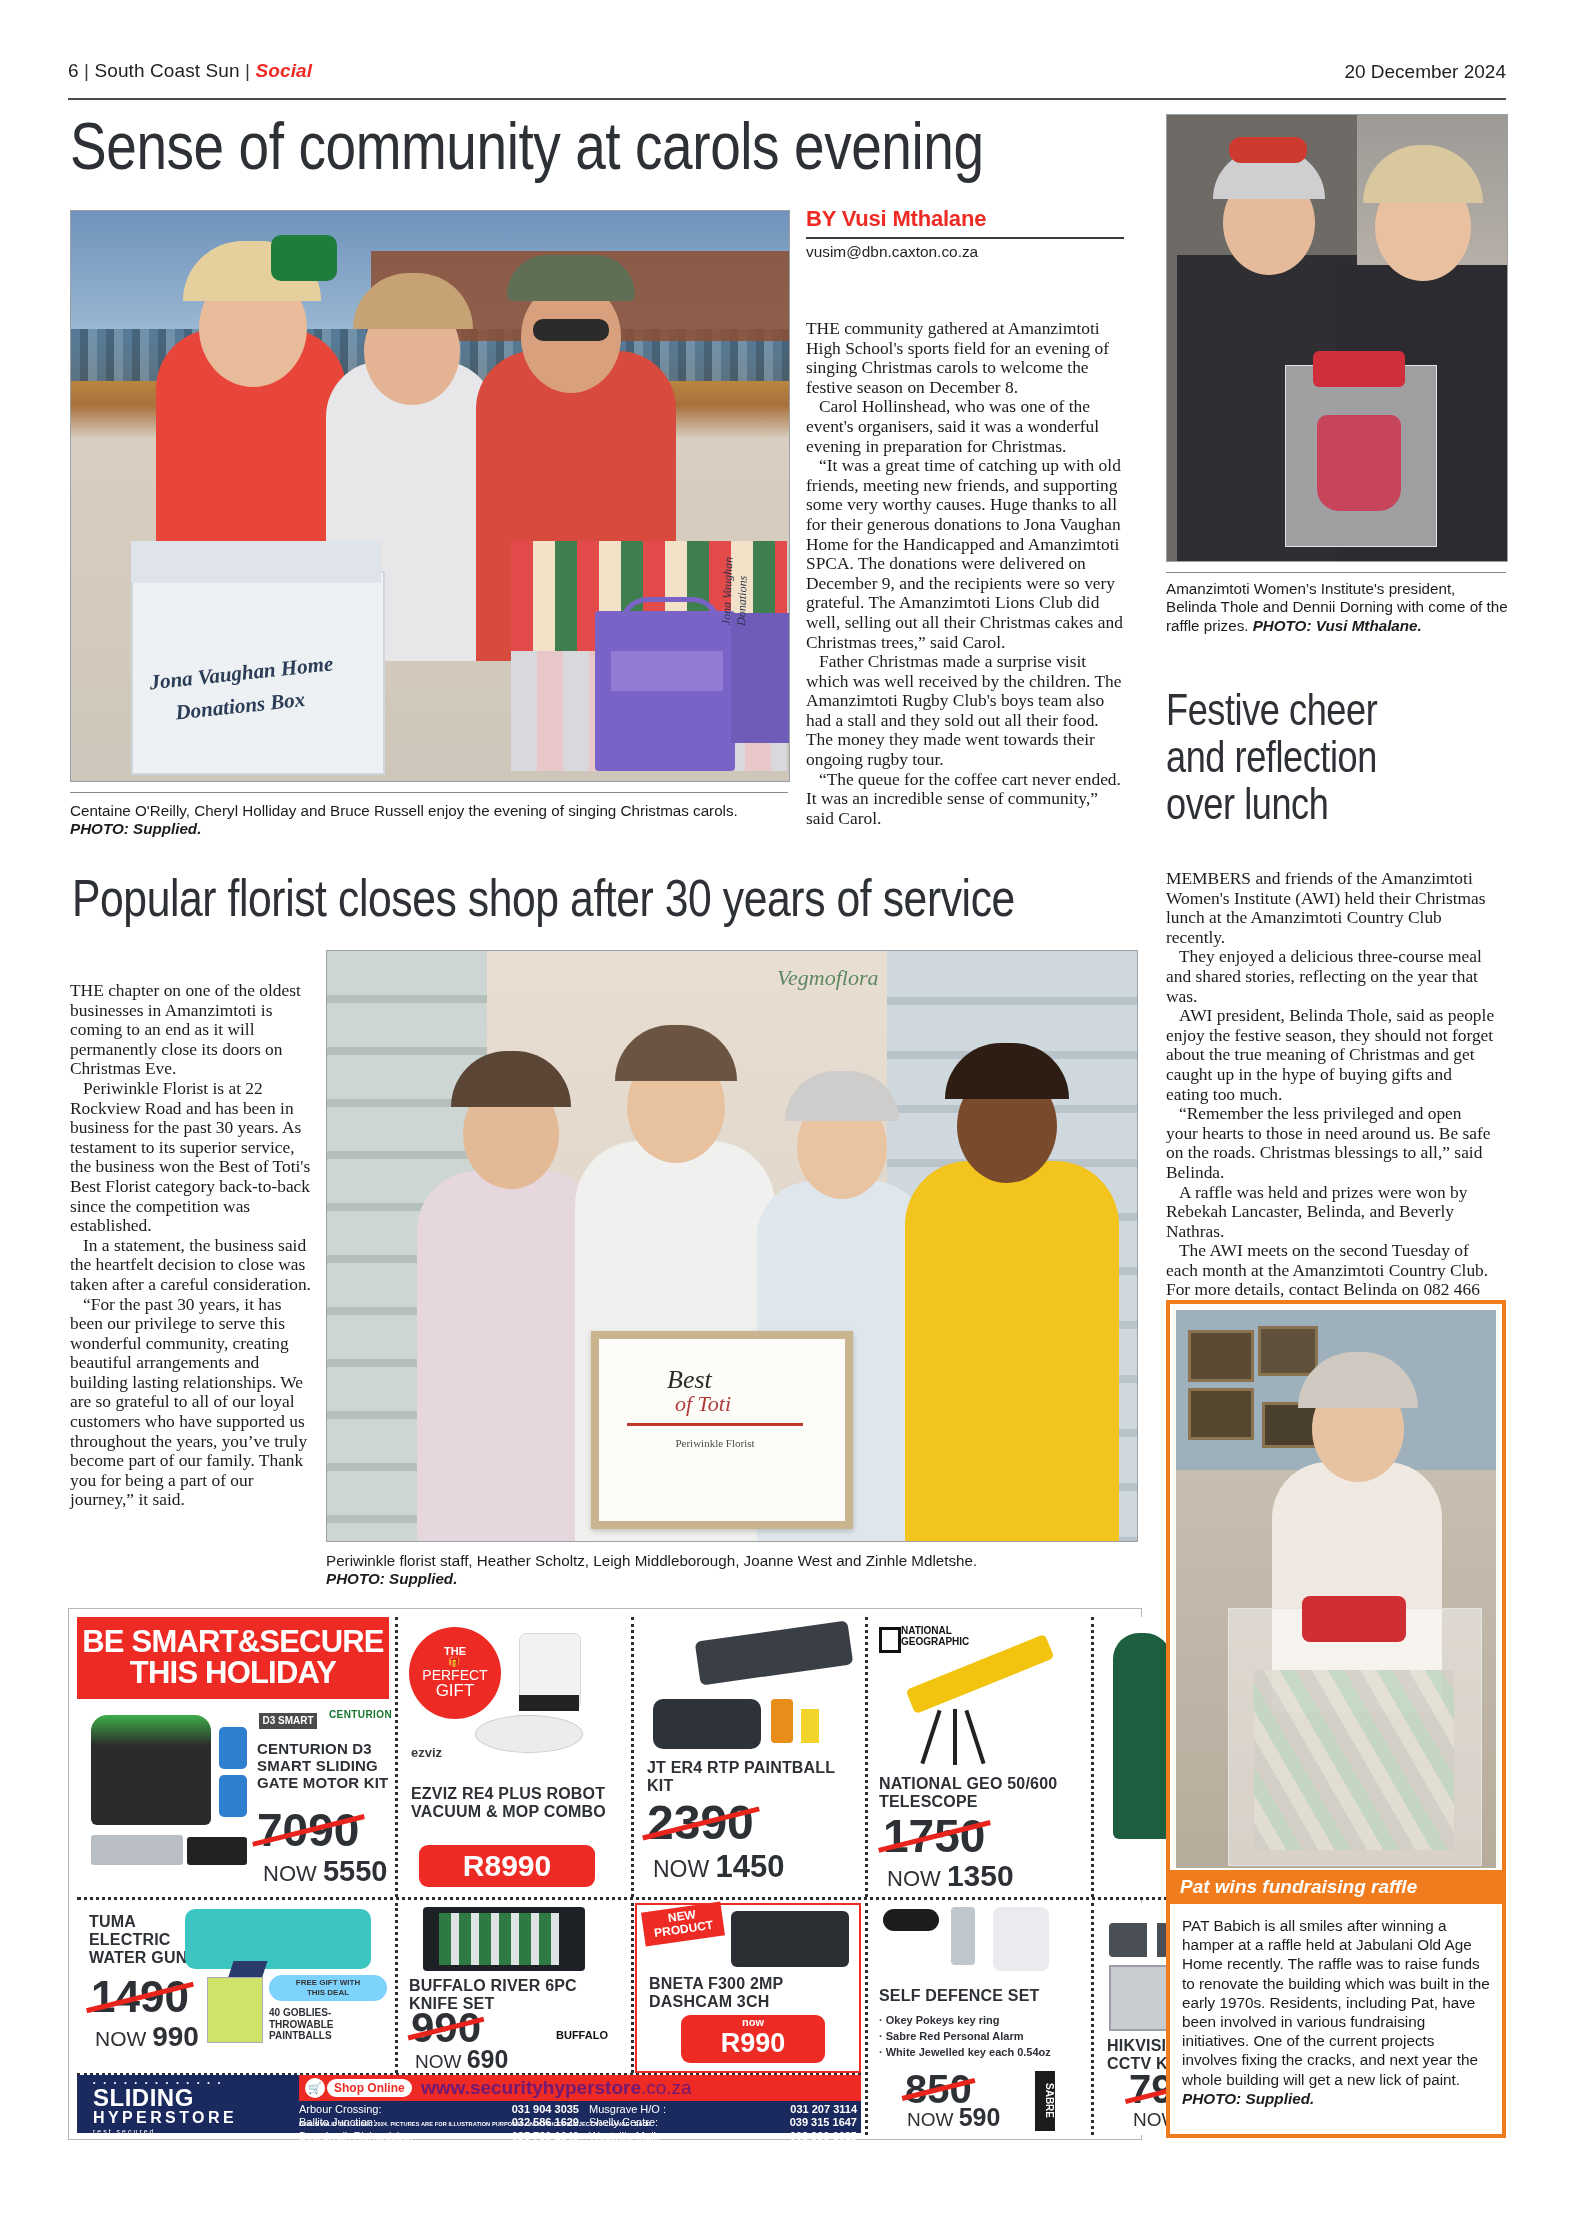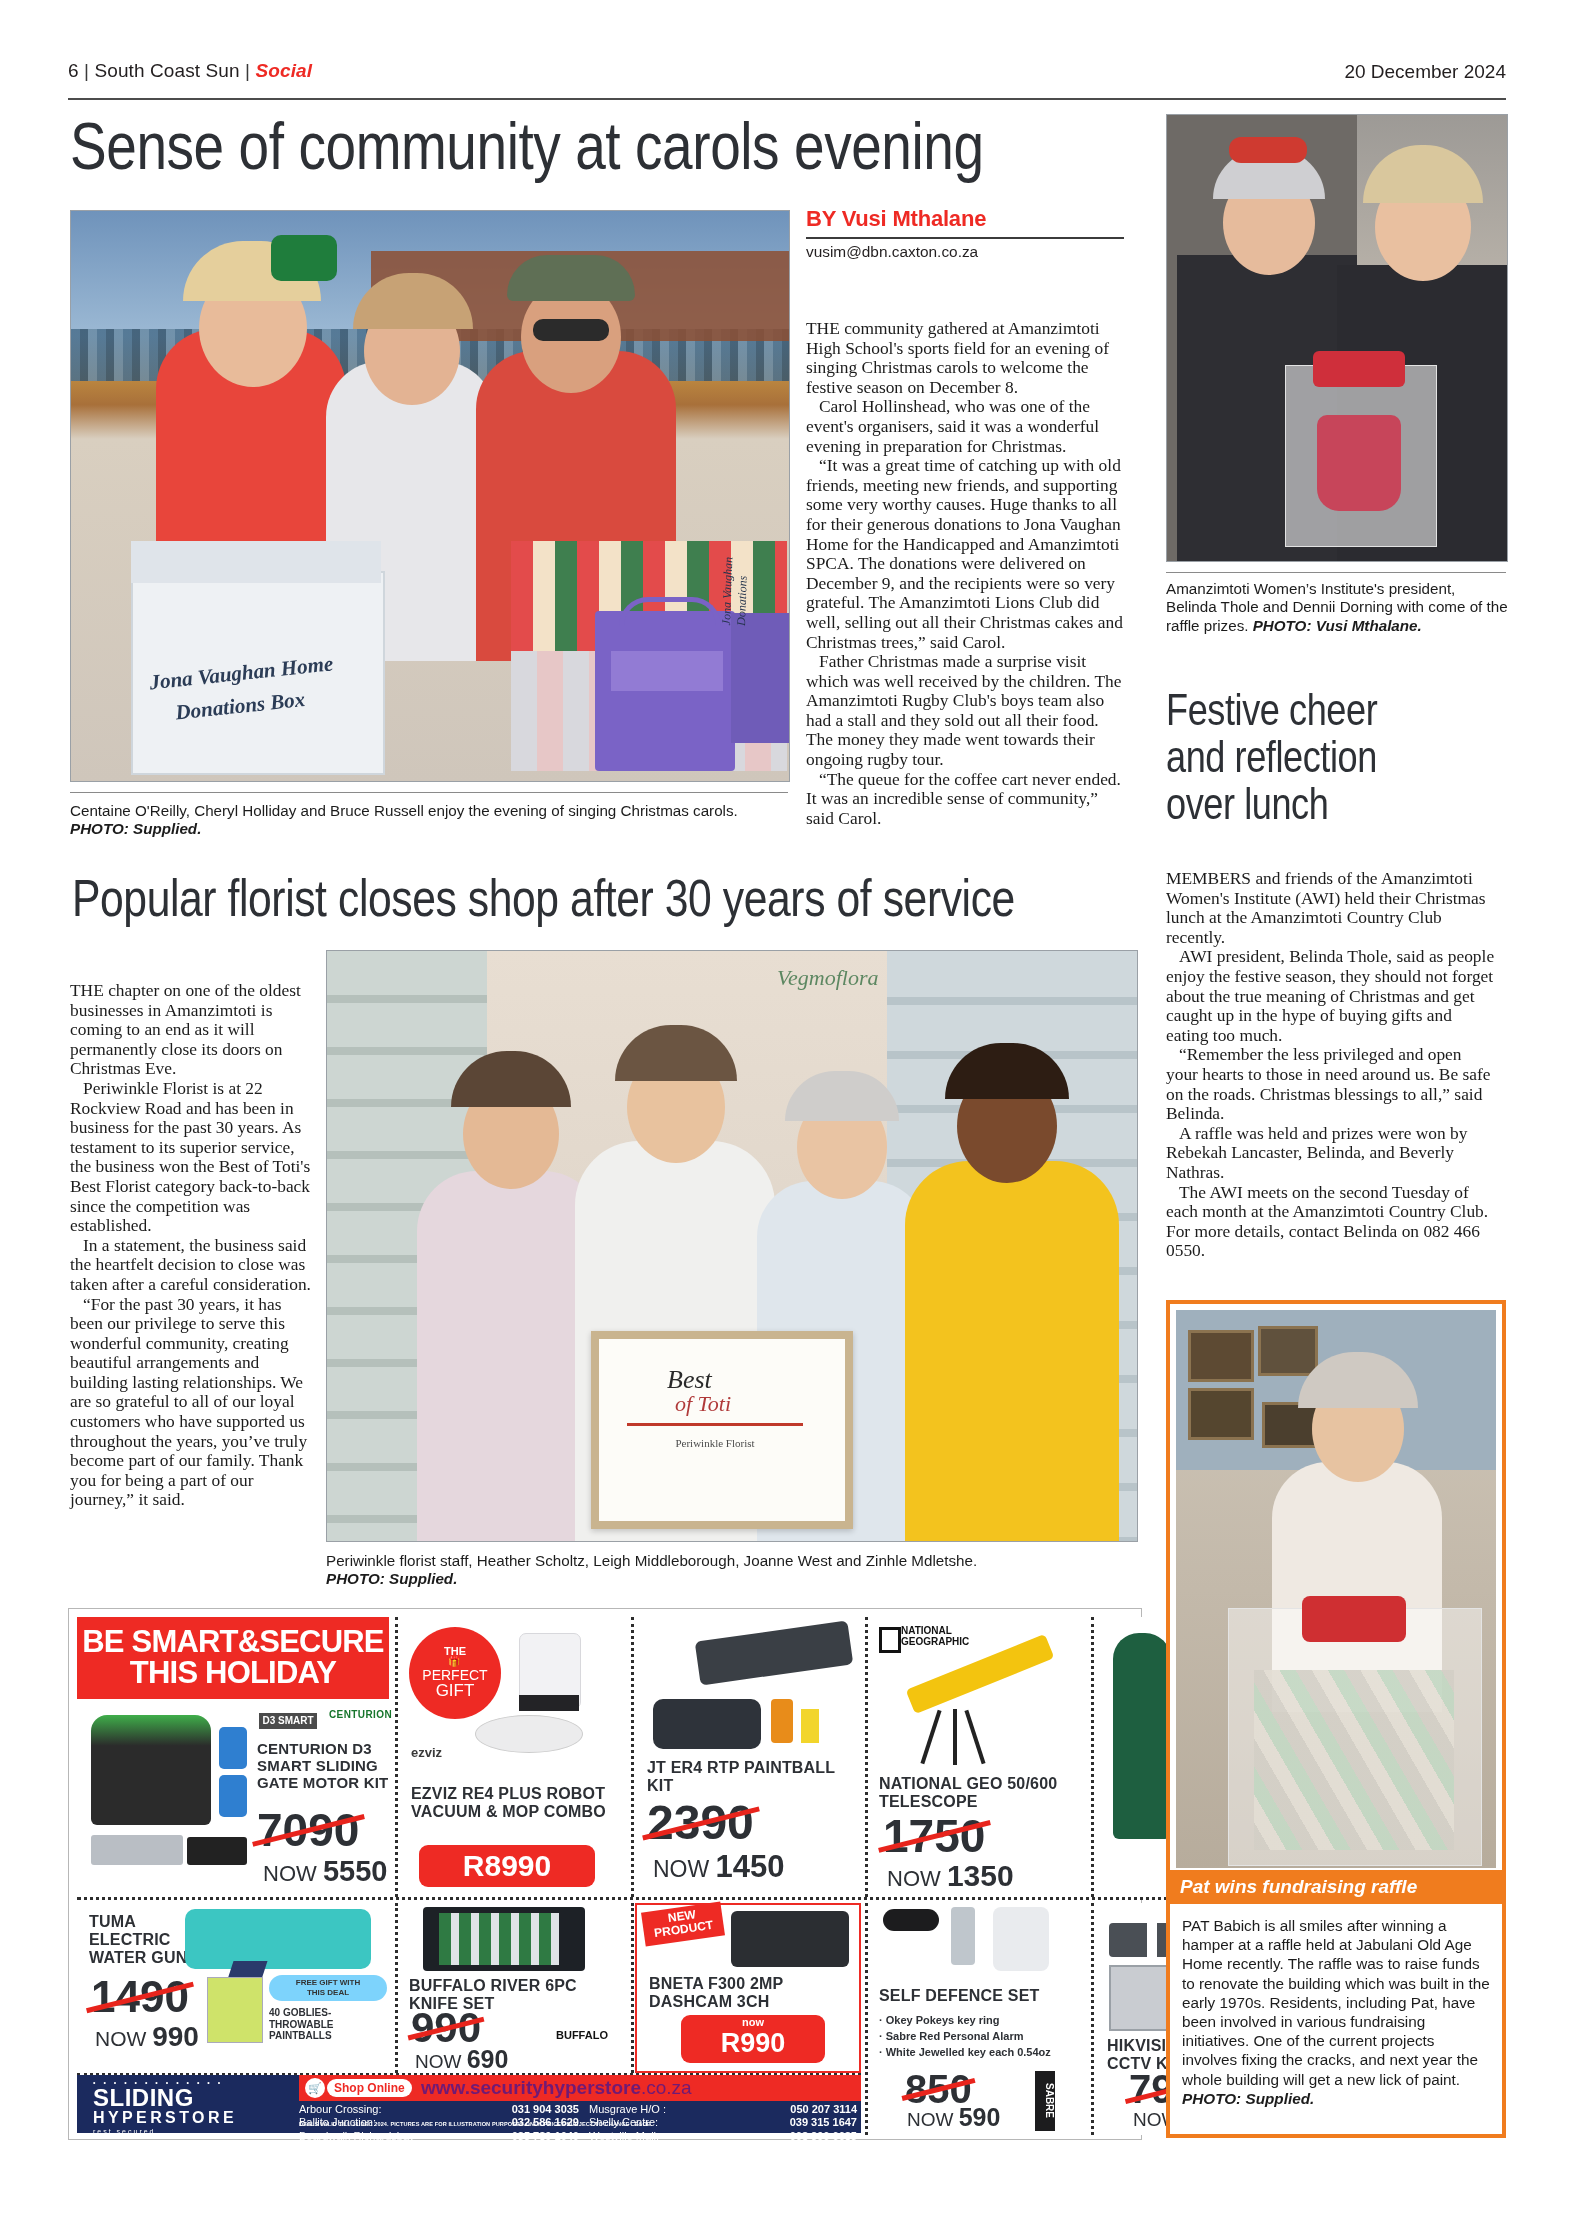--- a/index.html
+++ b/index.html
@@ -145,20 +145,21 @@
   </div>
 
   <div style="position:absolute;left:1166px;top:666px;width:346px;margin-top:22px;">
     <div class="headline" style="font-size:44px;margin-bottom:3px;">Festive cheer</div>
     <div class="headline" style="font-size:44px;margin-bottom:3px;">and reflection</div>
     <div class="headline" style="font-size:44px;">over lunch</div>
   </div>
 
   <div class="body-col" style="position:absolute;left:1166px;top:838px;width:330px;">
     <p class="first">MEMBERS and friends of the Amanzimtoti Women's Institute (AWI) held their Christmas lunch at the Amanzimtoti Country Club recently.</p>
+    <p>They enjoyed a delicious three-course meal and shared stories, reflecting on the year that was.</p>
     <p>AWI president, Belinda Thole, said as people enjoy the festive season, they should not forget about the true meaning of Christmas and get caught up in the hype of buying gifts and eating too much.</p>
     <p>“Remember the less privileged and open your hearts to those in need around us. Be safe on the roads. Christmas blessings to all,” said Belinda.</p>
     <p>A raffle was held and prizes were won by Rebekah Lancaster, Belinda, and Beverly Nathras.</p>
     <p>The AWI meets on the second Tuesday of each month at the Amanzimtoti Country Club. For more details, contact Belinda on 082 466 0550.</p>
   </div>
 
   <div class="headline" style="position:absolute;left:72px;top:872px;font-size:52px;width:1200px;">Popular florist closes shop after 30 years of service</div>
 
   <div class="body-col" style="position:absolute;left:70px;top:950px;width:244px;">
     <p class="first">THE chapter on one of the oldest businesses in Amanzimtoti is coming to an end as it will permanently close its doors on Christmas Eve.</p>
@@ -418,21 +419,21 @@
           <span style="font-weight:bold;">035 789 1040</span>
         </div>
       <div style="display:flex;justify-content:space-between;">
           <span>Gateway Umhlanga:</span>
           <span style="font-weight:bold;">031 566 5990</span>
         </div>
     </div>
     <div style="position:absolute;left:520px;top:494px;width:268px;color:#fff;font-size:11px;line-height:13.4px;">
       <div style="display:flex;justify-content:space-between;">
           <span>Musgrave H/O :</span>
-          <span style="font-weight:bold;">050 207 3114</span>
+          <span style="font-weight:bold;">031 207 3114</span>
         </div>
       <div style="display:flex;justify-content:space-between;">
           <span>Shelly Centre:</span>
           <span style="font-weight:bold;">039 315 1647</span>
         </div>
       <div style="display:flex;justify-content:space-between;">
           <span>Westville Mall:</span>
           <span style="font-weight:bold;">068 396 6685</span>
         </div>
       <div style="display:flex;justify-content:space-between;">

